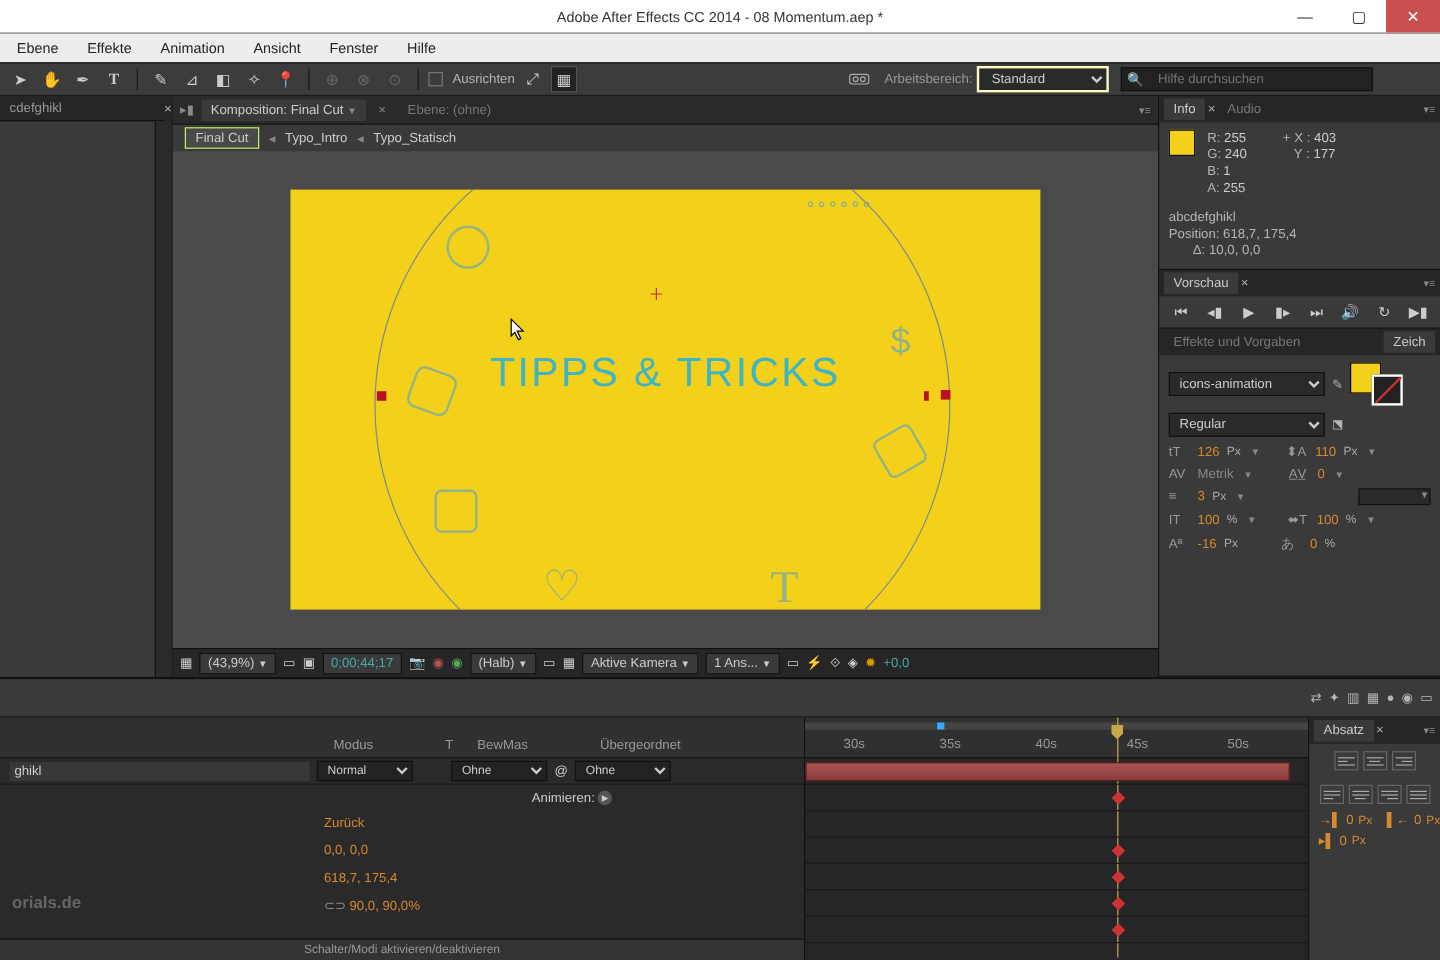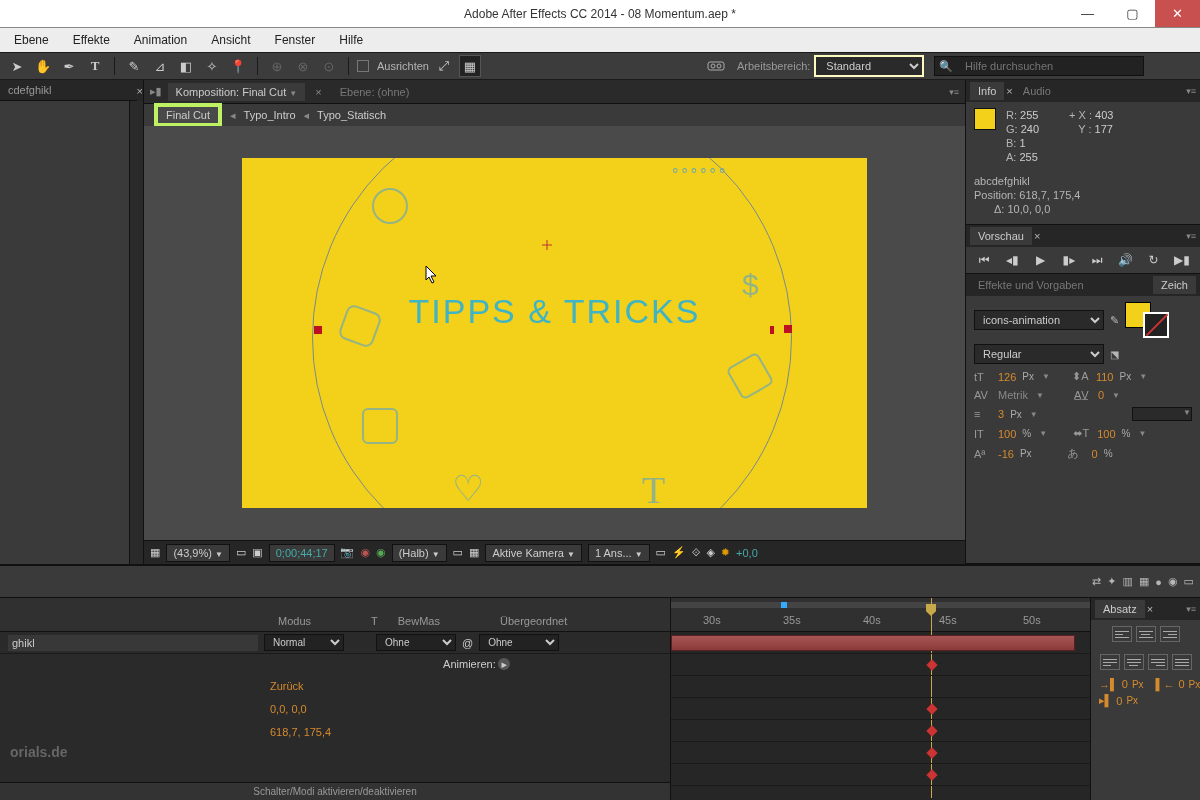--- a/index.html
+++ b/index.html
@@ -23,21 +23,21 @@
 .main{display:flex;height:484px}
 .left{width:144px;background:#3a3a3a;border-right:1px solid #111;display:flex;flex-direction:column}
 .left .tab{background:#262626;padding:4px 8px;color:#999;border-bottom:1px solid #111;font-size:11px}
 .left .scroll{width:14px;background:#2a2a2a;border-left:1px solid #111;height:100%;margin-left:auto}
 .center{flex:1;background:#3a3a3a;display:flex;flex-direction:column}
 .comp-tabs{height:24px;background:#2a2a2a;border-bottom:1px solid #111;display:flex;align-items:center;padding:0 6px;gap:6px}
 .comp-tabs .ctab{padding:3px 8px;color:#ccc;font-size:11px;background:#3a3a3a}
 .comp-tabs .ctab.dim{color:#777;background:transparent}
 .comp-tabs .close-x{color:#888;padding:0 4px}
 .crumbs{height:22px;background:#3a3a3a;display:flex;align-items:center;padding:0 10px;gap:8px;color:#ccc}
-.crumbs .crumb{padding:2px 8px;background:#494949;border:4px solid #bef264}
+.crumbs .crumb{padding:2px 8px;background:#494949;border:1px solid #bef264}
 .crumbs .arrow{color:#888}
 .viewer{flex:1;background:#4a4a4a;display:flex;align-items:center;justify-content:center;position:relative;overflow:hidden}
 .canvas{width:625px;height:350px;background:#f3d01a;position:relative;overflow:hidden}
 .canvas .circle{position:absolute;width:480px;height:480px;border:1px solid #7a8a8f;border-radius:50%;left:70px;top:-60px}
 .canvas .txt{position:absolute;width:100%;text-align:center;top:130px;color:#3fb4c4;font-family:"Arial Narrow",sans-serif;letter-spacing:2px}
 .canvas .txt .l1{font-size:34px;font-weight:300}
 .canvas .txt .l2{font-size:34px;font-weight:400;margin-top:4px}
 .canvas .handle{width:8px;height:8px;background:#b12;position:absolute}
 .canvas .anchor{position:absolute;width:10px;height:10px;left:300px;top:82px}
 .canvas .icon{position:absolute;width:36px;height:36px;border:2px solid #6ba8b3;border-radius:50%;opacity:0.7}
@@ -368,20 +368,21 @@
         <span>@</span>
         <select><option>Ohne</option></select>
       </div>
       <div style="text-align:right;padding:4px 160px 4px 0;font-size:10px;color:#ccc">
         <span>Animieren:</span>
         <span style="background:#555;border-radius:50%;padding:0 3px">▸</span>
       </div>
       <div class="tl-prop"><span style="color:#d68a2e">Zurück</span></div>
       <div class="tl-prop"><span>0,0, 0,0</span></div>
       <div class="tl-prop"><span>618,7, 175,4</span></div>
+      <div class="tl-prop"><span style="color:#888">⊂⊃</span> <span>90,0, 90,0%</span></div>
       <div style="position:absolute;left:10px;bottom:40px;color:#666;font-size:14px;font-weight:bold">orials.de</div>
       <div style="margin-top:auto;text-align:center;background:#333;padding:3px;font-size:10px;color:#999;border-top:1px solid #111">Schalter/Modi aktivieren/deaktivieren</div>
     </div>
     <div class="tl-tracks">
       <div class="ruler">
         <div style="position:absolute;left:0;top:4px;right:0;height:6px;background:#444">
             <div style="position:absolute;left:110px;width:6px;height:6px;background:#3af"></div>
           </div>
         <span class="tick" style="left:32px">30s</span>
         <span class="tick" style="left:112px">35s</span>

